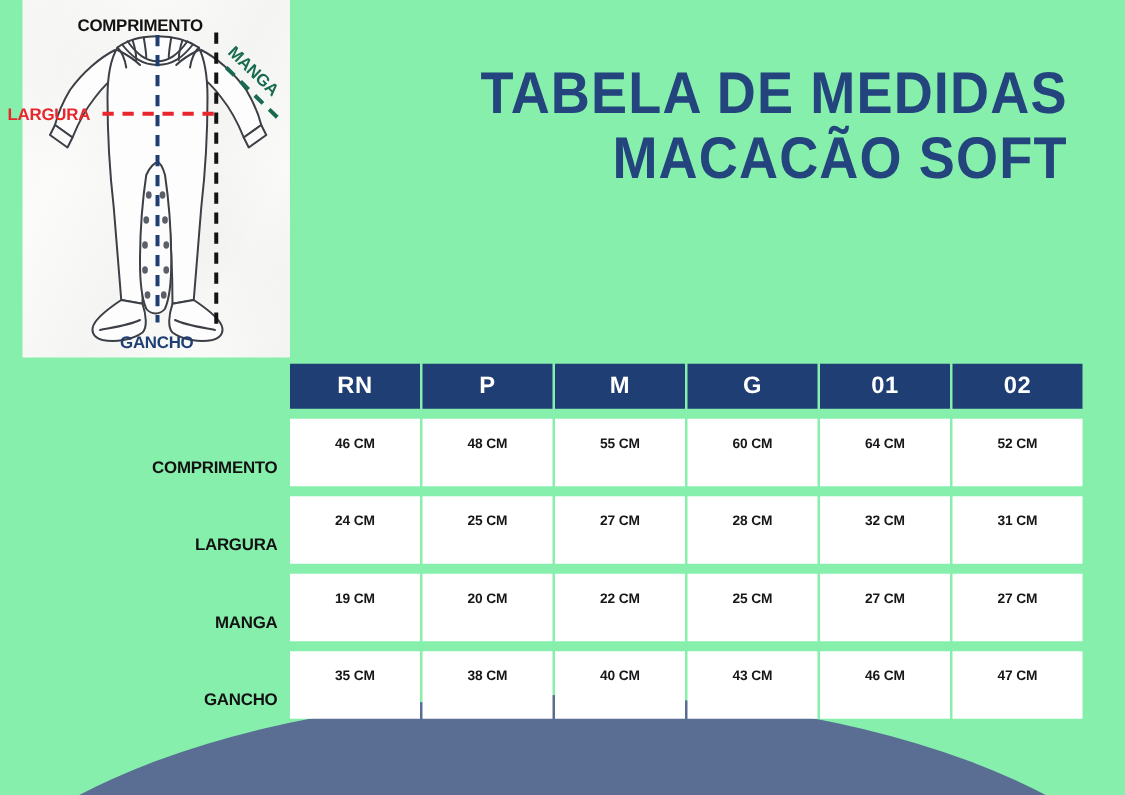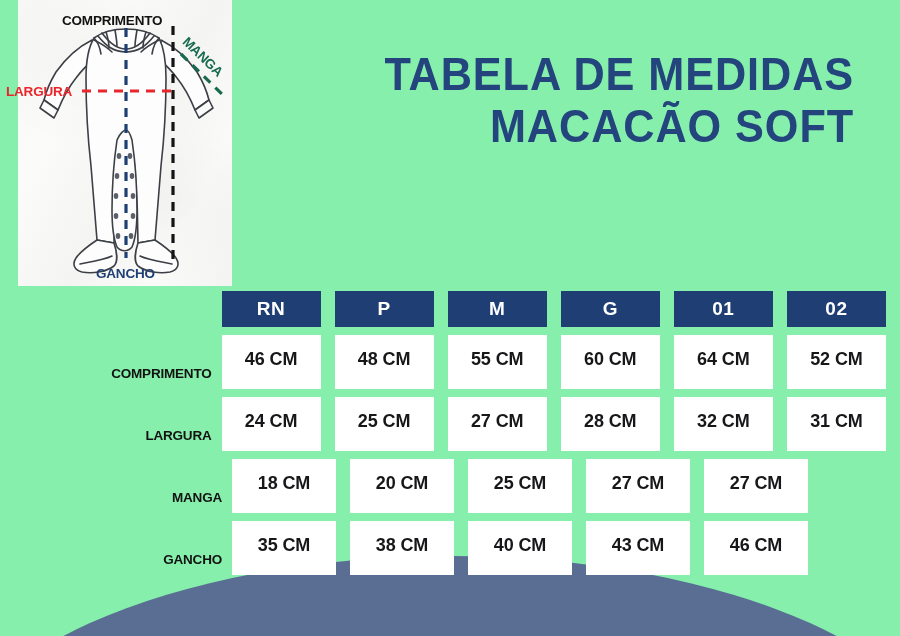--- a/index.html
+++ b/index.html
@@ -125,39 +125,39 @@
     font-size: 13.5px;
     font-weight: bold;
     color: #121212;
     letter-spacing: -0.2px;
     padding-bottom: 8px;
   }
   .rowlabel.head { padding-bottom: 0; }
 
   .cell {
     width: 104px;
-    margin-right: 14px;
+    margin-right: 2px;
     box-sizing: border-box;
     display: flex;
     align-items: center;
     justify-content: center;
   }
   .headcell {
     height: 36px;
     background: #1f3f74;
     color: #ffffff;
     font-size: 19px;
     font-weight: bold;
     letter-spacing: 0.5px;
   }
   .datacell {
     height: 54px;
     background: #ffffff;
     color: #17171a;
-    font-size: 18px;
+    font-size: 11px;
     font-weight: bold;
     letter-spacing: -0.1px;
     align-items: flex-start;
     padding-top: 14px;
   }
 </style>
 </head>
 <body>
 
 <div class="page">
@@ -278,31 +278,33 @@
       <div class="cell datacell">24 CM</div>
       <div class="cell datacell">25 CM</div>
       <div class="cell datacell">27 CM</div>
       <div class="cell datacell">28 CM</div>
       <div class="cell datacell">32 CM</div>
       <div class="cell datacell">31 CM</div>
     </div>
 
     <div class="trow">
       <div class="rowlabel">MANGA</div>
-      <div class="cell datacell">18 CM</div>
+      <div class="cell datacell">19 CM</div>
       <div class="cell datacell">20 CM</div>
+      <div class="cell datacell">22 CM</div>
       <div class="cell datacell">25 CM</div>
       <div class="cell datacell">27 CM</div>
       <div class="cell datacell">27 CM</div>
     </div>
 
     <div class="trow">
       <div class="rowlabel">GANCHO</div>
       <div class="cell datacell">35 CM</div>
       <div class="cell datacell">38 CM</div>
       <div class="cell datacell">40 CM</div>
       <div class="cell datacell">43 CM</div>
       <div class="cell datacell">46 CM</div>
+      <div class="cell datacell">47 CM</div>
     </div>
 
   </div>
 
 </div>
 
 </body></html>

